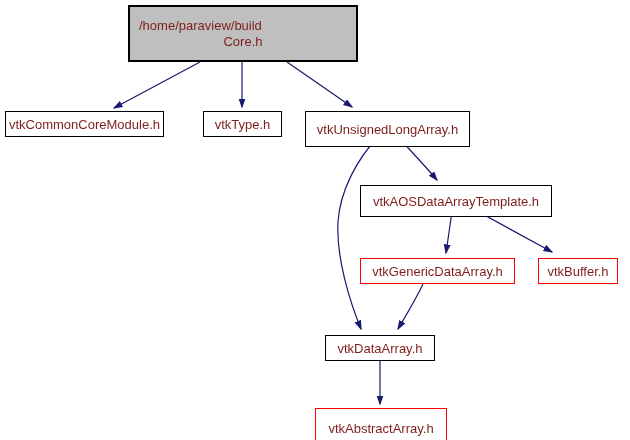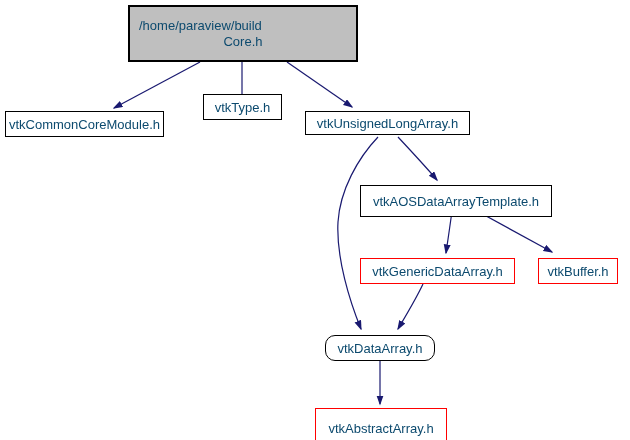--- a/index.html
+++ b/index.html
@@ -21,21 +21,21 @@
     top: 0;
     width: 630px;
     height: 440px;
     pointer-events: none;
   }
   .node {
     position: absolute;
     box-sizing: border-box;
     background: #ffffff;
     border: 1px solid #000000;
-    color: #0c4a6e;
+    color: #7f1d1d;
     font-size: 13px;
     line-height: 15px;
     display: flex;
     align-items: center;
     justify-content: center;
     white-space: nowrap;
     cursor: pointer;
   }
   .node.red { border-color: #ff0000; }
   .node.main {
@@ -47,26 +47,26 @@
     padding: 0 9px;
     line-height: 16px;
     cursor: default;
   }
   .node.main .line { text-align: left; }
   .node.main .line.centered { text-align: center; }
 
   
   #n-main        { left: 128px; top: 5px;   width: 230px; height: 57px; }
   #n-ccm         { left: 5px;   top: 111px; width: 159px; height: 26px; }
-  #n-type        { left: 203px; top: 94px; width: 79px;  height: 26px; }
-  #n-ula         { left: 305px; top: 111px; width: 165px; height: 24px; }
+  #n-type        { left: 203px; top: 111px; width: 79px;  height: 26px; }
+  #n-ula         { left: 305px; top: 111px; width: 165px; height: 36px; }
   #n-aos         { left: 360px; top: 185px; width: 192px; height: 32px; }
   #n-generic     { left: 360px; top: 258px; width: 155px; height: 26px; }
   #n-buffer      { left: 538px; top: 258px; width: 80px;  height: 26px; }
-  #n-dataarray   { left: 325px; top: 335px; width: 110px; height: 26px; border-radius: 10px; }
+  #n-dataarray   { left: 325px; top: 335px; width: 110px; height: 26px; }
   #n-abstract    { left: 315px; top: 408px; width: 132px; height: 41px; }
 </style>
 </head>
 <body>
 
 <div class="canvas">
 
   <svg class="edges" viewBox="0 0 630 440">
     <defs>
       <marker id="arrow" markerWidth="10" markerHeight="8" refX="8.5" refY="3.5" orient="auto" markerUnits="userSpaceOnUse">

